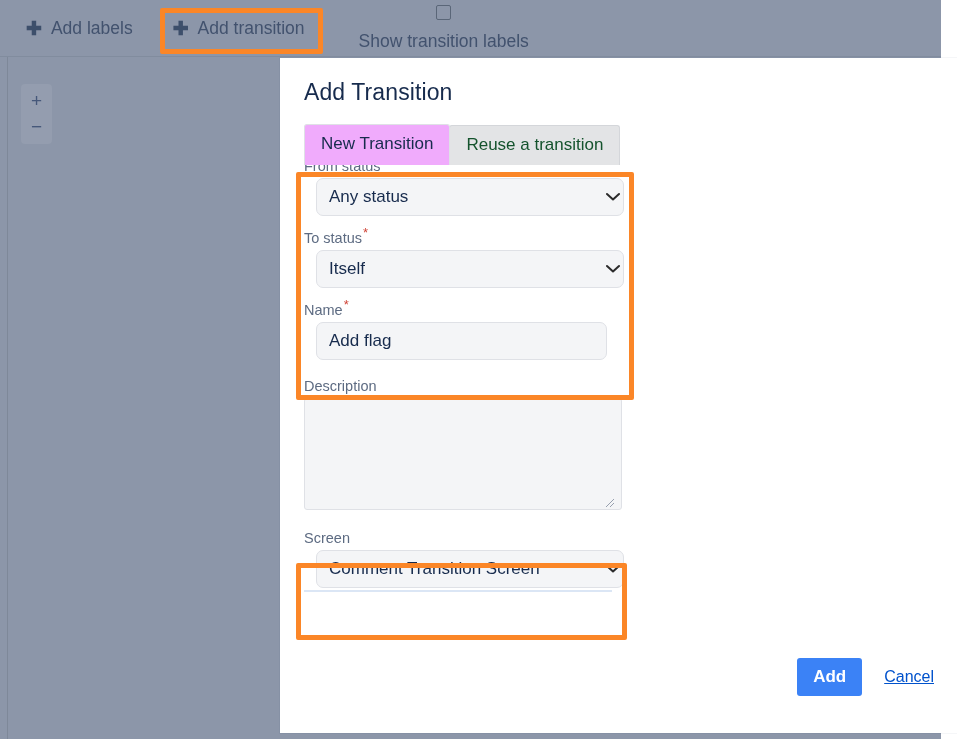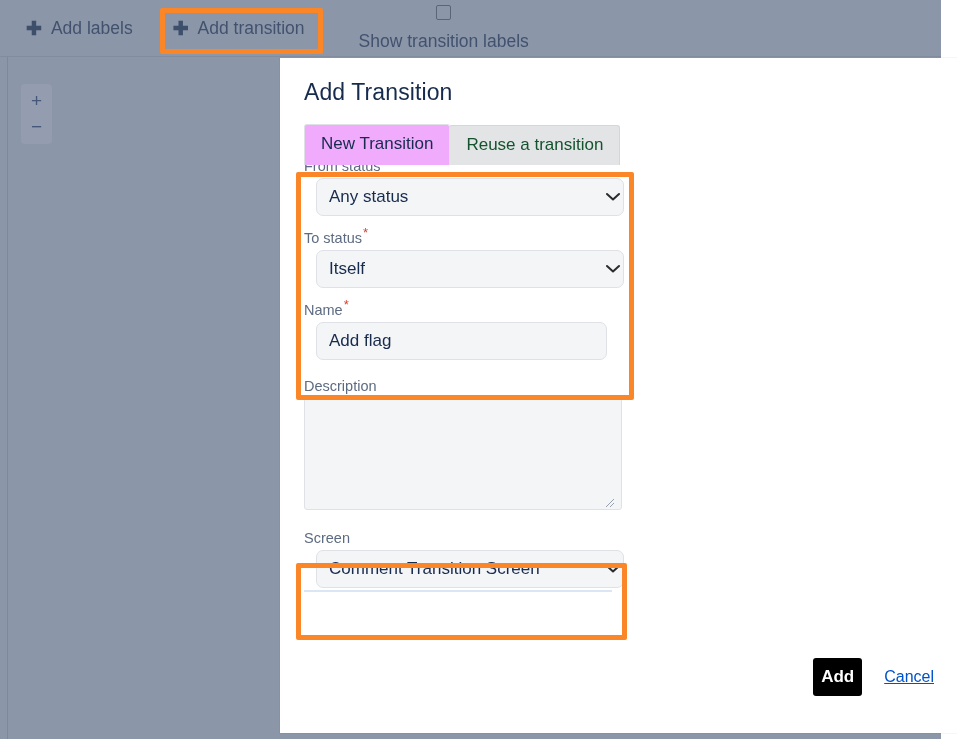--- a/index.html
+++ b/index.html
@@ -253,27 +253,27 @@
   
   .footer {
     position: absolute;
     right: 23px;
     top: 600px;
     display: flex;
     align-items: center;
     gap: 22px;
   }
   .btn-add {
-    background: #000000;
+    background: #3b82f6;
     color: #ffffff;
     font-size: 17px;
     font-weight: bold;
     border: none;
     border-radius: 3px;
-    padding: 9px 8px;
+    padding: 9px 16px;
     cursor: pointer;
     font-family: "Liberation Sans", sans-serif;
   }
   .btn-cancel {
     color: #0052cc;
     font-size: 16px;
     cursor: pointer;
     text-decoration: underline;
   }
 

